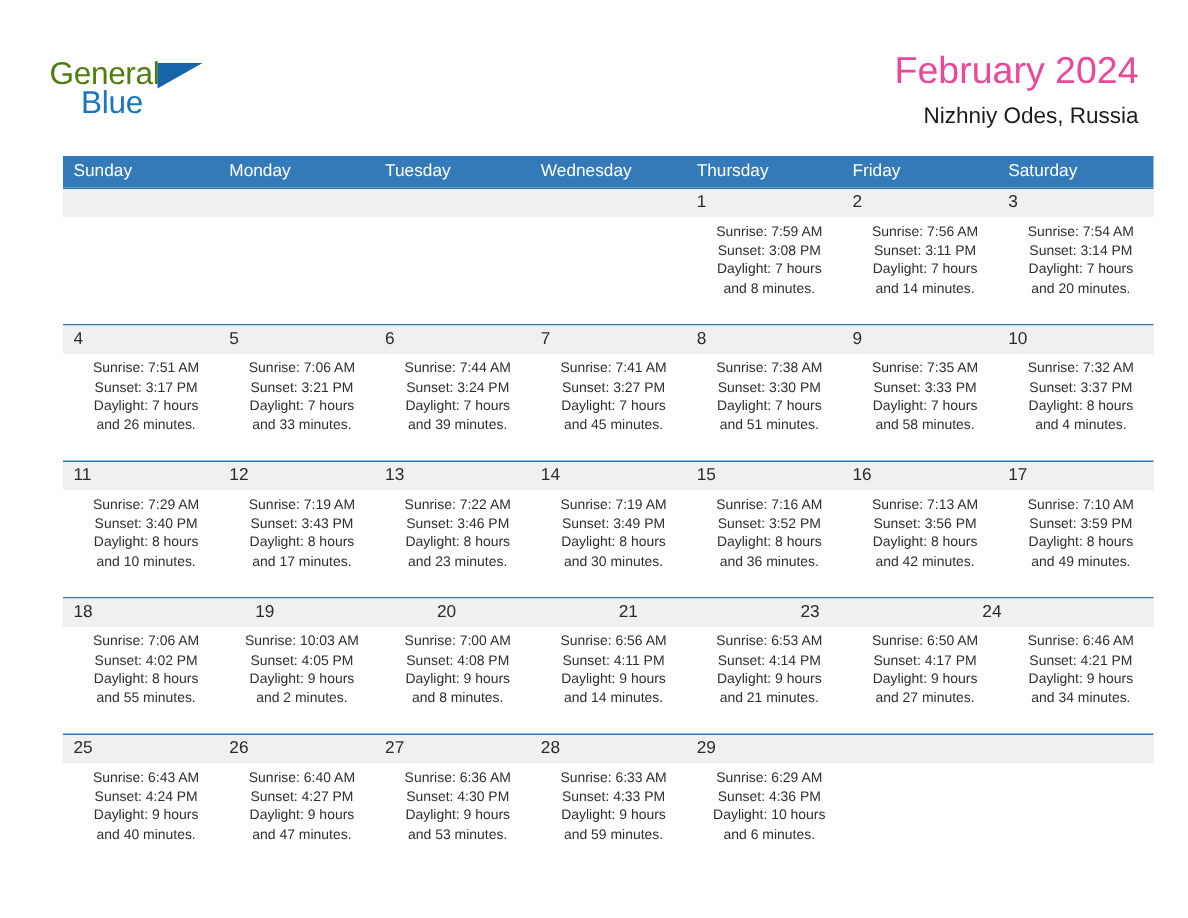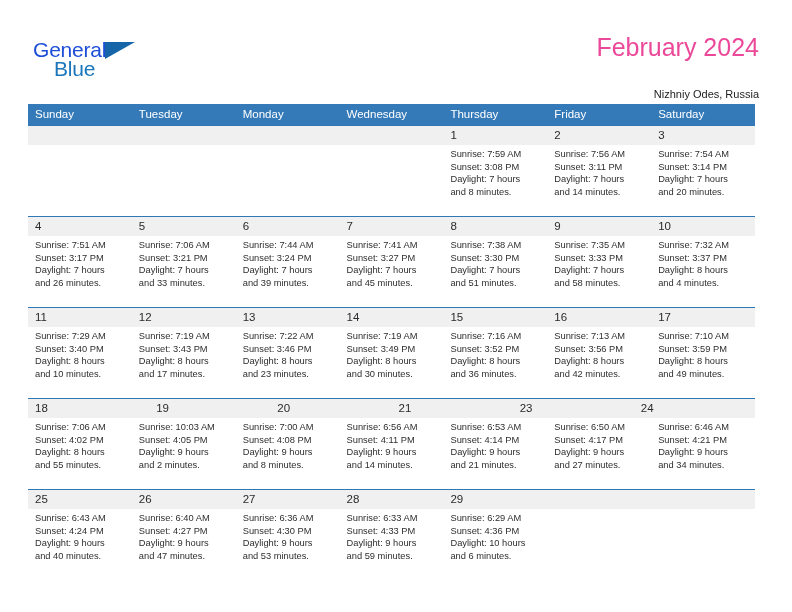--- a/index.html
+++ b/index.html
@@ -37,21 +37,21 @@
     top: 38px;
     width: 130px;
     height: 46px;
   }
   .logo-general {
     position: absolute;
     left: 0;
     top: 0;
     font-size: 21px;
     letter-spacing: -0.2px;
-    color: #1d4ed8;
+    color: #4d7c0f;
     font-family: "Liberation Sans", sans-serif;
   }
   .logo-blue {
     position: absolute;
     left: 21px;
     top: 19px;
     font-size: 21px;
     letter-spacing: -0.2px;
     color: #1a75bb;
     font-family: "Liberation Sans", sans-serif;
@@ -75,32 +75,32 @@
   }
   .cal-title {
     font-size: 25px;
     color: #ec4899;
     font-weight: normal;
     line-height: 30px;
     white-space: nowrap;
     font-family: "Liberation Sans", sans-serif;
   }
   .cal-location {
-    font-size: 11px;
+    font-size: 15px;
     color: #1c1c1c;
     line-height: 22px;
-    margin-top: 21px;
+    margin-top: 5px;
     white-space: nowrap;
     font-family: "Liberation Sans", sans-serif;
   }
 
   
   .calendar {
     position: absolute;
-    left: 28px;
+    left: 42px;
     top: 104px;
     width: 727px;
   }
 
   .weekdays {
     display: flex;
     width: 100%;
     background: #357ab8;
     height: 21px;
   }
@@ -148,20 +148,21 @@
 
   .info-cell {
     flex: 1 1 0;
     box-sizing: border-box;
     padding-left: 7px;
     padding-top: 3px;
     font-size: 9.3px;
     line-height: 12.6px;
     color: #2e2e2e;
     font-family: "Liberation Sans", sans-serif;
+    text-align: center;
   }
   .info-line {
     white-space: nowrap;
   }
 </style>
 </head>
 <body>
 
 <div class="page">
 
@@ -177,22 +178,22 @@
       <div class="cal-title">February 2024</div>
       <div class="cal-location">Nizhniy Odes, Russia</div>
     </div>
 
   </div>
 
   <div class="calendar">
 
     <div class="weekdays">
       <div class="weekday">Sunday</div>
+      <div class="weekday">Monday</div>
       <div class="weekday">Tuesday</div>
-      <div class="weekday">Monday</div>
       <div class="weekday">Wednesday</div>
       <div class="weekday">Thursday</div>
       <div class="weekday">Friday</div>
       <div class="weekday">Saturday</div>
     </div>
 
     <div class="week">
       <div class="week-daterow">
         <div class="daynum-cell"></div>
         <div class="daynum-cell"></div>

